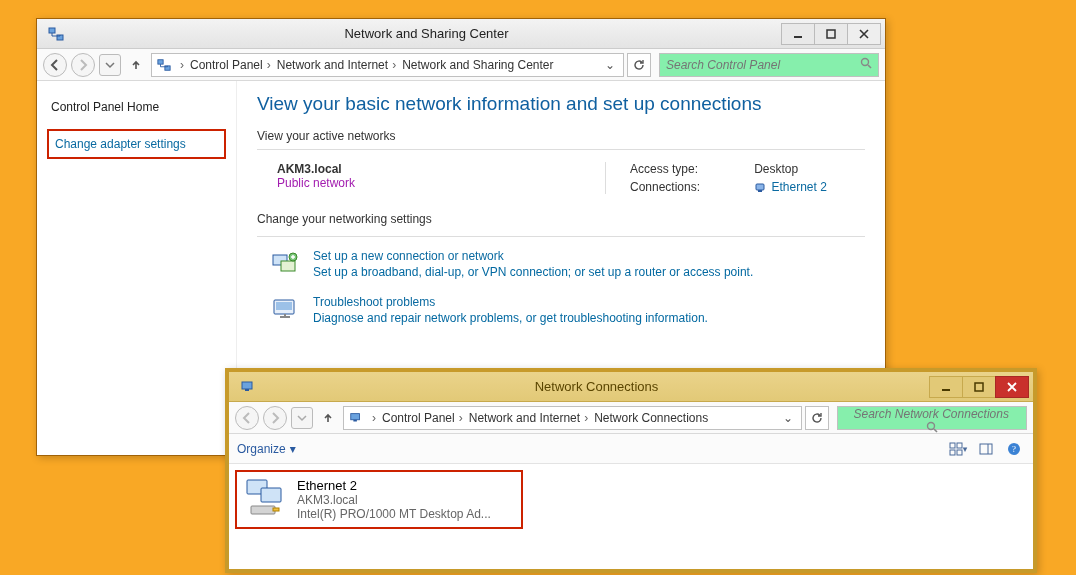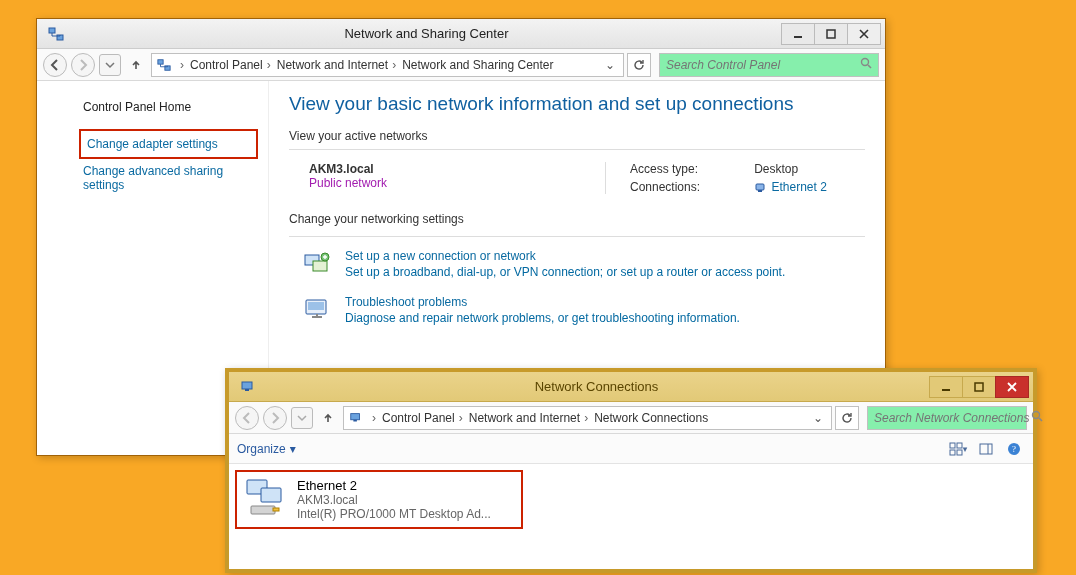--- a/index.html
+++ b/index.html
@@ -93,21 +93,21 @@
     margin-left:4px;
   }
   .search input {
     border:none; outline:none; flex:1; font:inherit; color:#555;
     background:transparent;
   }
   .search .sicon { color:#888; }
 
   
   .w1 { left:36px; top:18px; width:850px; height:438px; }
-  .w1-body { flex:1; display:flex; overflow:hidden;margin-left:32px; }
+  .w1-body { flex:1; display:flex; overflow:hidden; }
   .sidebar {
     width: 200px;
     padding: 14px 10px;
     border-right:1px solid #eee;
   }
   .sidebar a {
     display:block; color:#0a6aa1; text-decoration:none;
     padding:5px 4px; font-size:12px;
   }
   .sidebar .home { color:#222; text-decoration:none;}
@@ -275,21 +275,20 @@
     </div>
   </div>
 
   <div class="w1-body">
     <div class="sidebar">
       <a class="home">Control Panel Home</a>
       <div style="height:10px"></div>
       <div class="highlight-box">
         <a class="link">Change adapter settings</a>
       </div>
-      <a class="link">Change advanced sharing settings</a>
     </div>
 
     <div class="content">
       <h1>View your basic network information and set up connections</h1>
 
       <div class="subhead">View your active networks</div>
       <hr class="hr-thin">
 
       <div class="net-row" style="padding-left:20px;">
         <div class="net-left">
@@ -410,21 +409,21 @@
       <span class="crumb"><span>Control Panel</span><span class="chev">›</span></span>
       <span class="crumb"><span>Network and Internet</span><span class="chev">›</span></span>
       <span class="crumb"><span>Network Connections</span></span>
       <span class="addr-dd">⌄</span>
     </div>
     <div class="refresh-btn">
         <svg width="12" height="12" viewBox="0 0 12 12">
           <path d="M10 6a4 4 0 1 1-1.2-2.8M10 1v3h-3" fill="none" stroke="#555" stroke-width="1.4"></path>
         </svg>
       </div>
-    <div class="search" style="width:160px;">
+    <div class="search" style="width:190px;flex-direction:column;">
       <input placeholder="Search Network Connections" style="">
       <span class="sicon"><svg width="12" height="12" viewBox="0 0 12 12">
             <circle cx="5" cy="5" r="3.5" fill="none" stroke="#888" stroke-width="1.4"></circle>
             <line x1="8" y1="8" x2="11" y2="11" stroke="#888" stroke-width="1.6"></line>
           </svg></span>
     </div>
   </div>
 
   <div class="toolbar">
     <div class="org">

